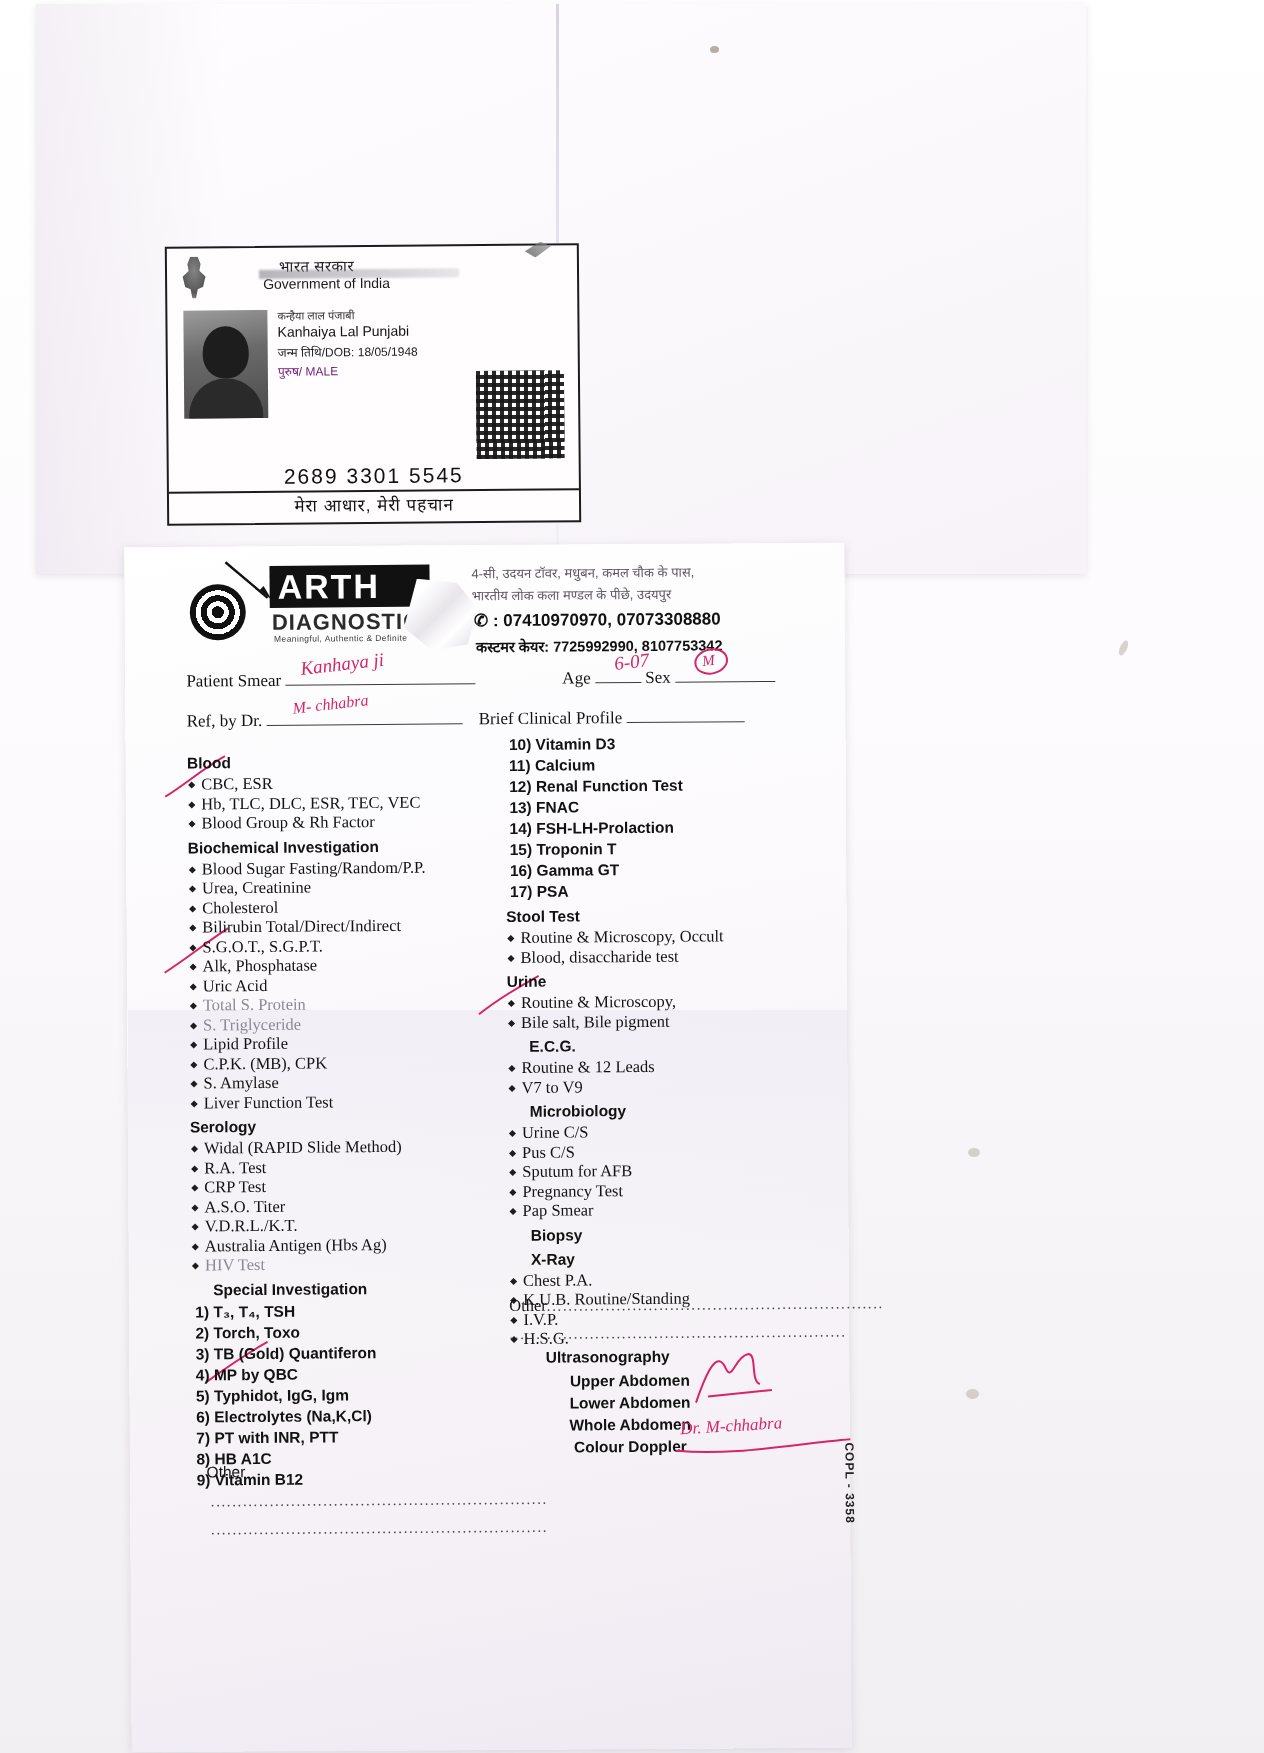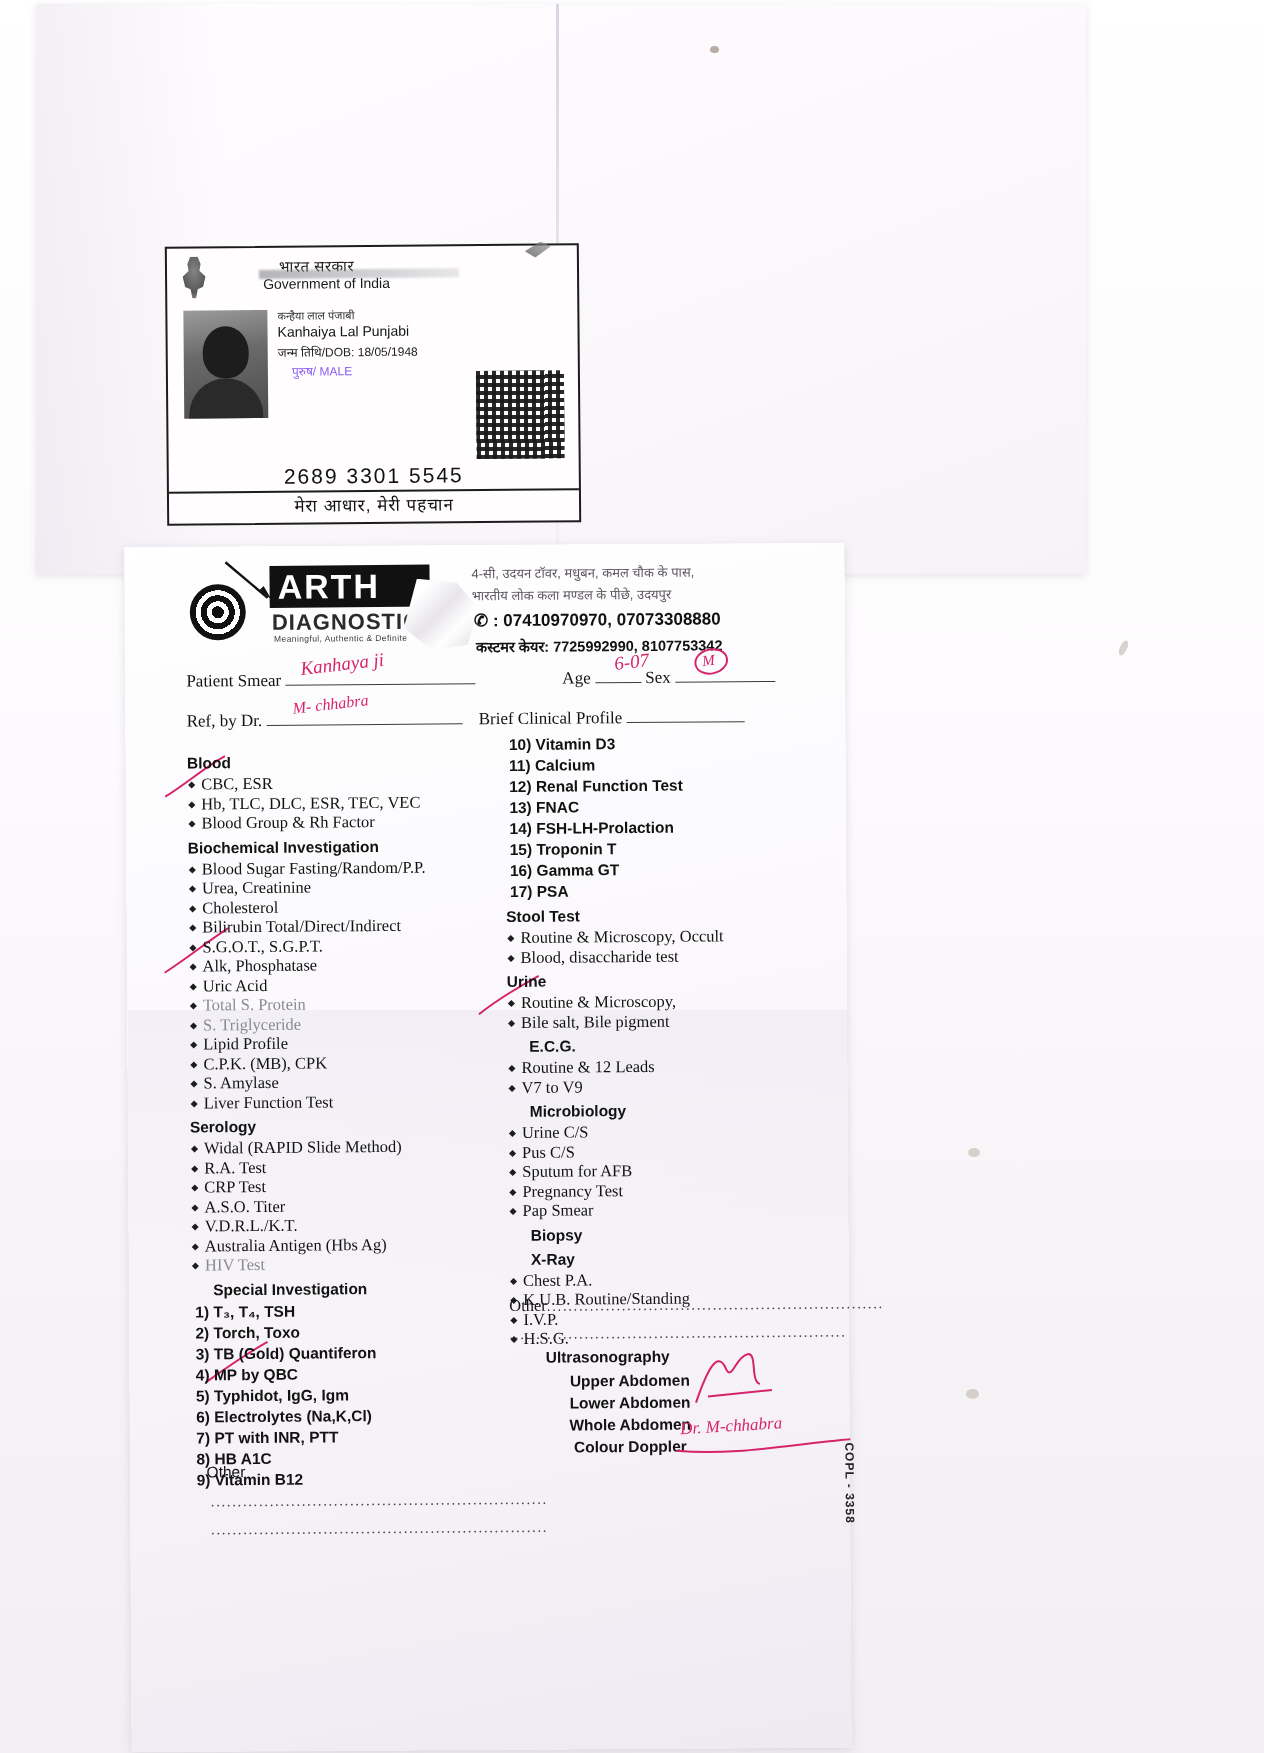--- a/index.html
+++ b/index.html
@@ -70,21 +70,21 @@
     width:46px;height:52px;border-radius:50% 50% 45% 45%;
     background:#1d1d1d;
   }
   .photo .body{
     position:absolute;left:50%;bottom:0;transform:translateX(-50%);
     width:74px;height:40px;border-radius:40px 40px 0 0;background:#2a2a2a;
   }
   .name-hi{position:absolute;left:110px;top:60px;font-size:11px;color:#333;}
   .name-en{position:absolute;left:110px;top:76px;font-size:14px;color:#111;}
   .dob{position:absolute;left:110px;top:96px;font-size:12px;color:#222;}
-  .sex{position:absolute;left:124px;top:115px;font-size:12px;color:#8b5cf6;}
+  .sex{position:absolute;left:110px;top:115px;font-size:12px;color:#701a75;}
   .qr{
     position:absolute;right:14px;bottom:62px;width:88px;height:88px;
     background:
       repeating-linear-gradient(90deg,#111 0 4px,#fff 4px 8px),
       repeating-linear-gradient(0deg,#111 0 4px,transparent 4px 8px);
     background-blend-mode:multiply;
     opacity:.9;
   }
   .uid{
     position:absolute;left:0;right:0;bottom:34px;text-align:center;

